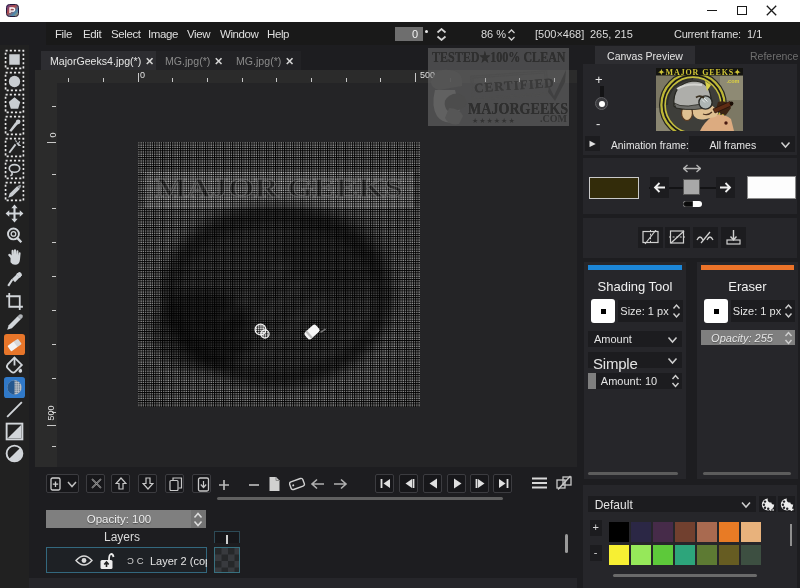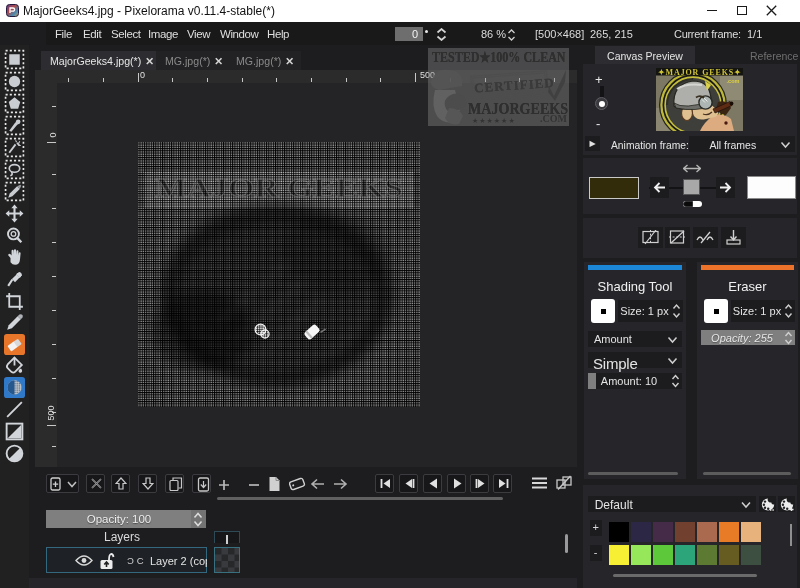--- a/index.html
+++ b/index.html
@@ -56,21 +56,20 @@
           <linearGradient id="icg" x1="0" y1="0" x2="1" y2="1">
         <stop offset="0" stop-color="#5a3f8f"></stop>
             <stop offset="0.4" stop-color="#b04848"></stop>
         <stop offset="0.7" stop-color="#4888b0"></stop>
             <stop offset="1" stop-color="#caa05a"></stop>
       </linearGradient>
         </defs>
       <rect x="0.5" y="0.5" width="12" height="12" rx="3" fill="url(#icg)" stroke="#241b3e"></rect>
       <path d="M4 9 L4 4 L7 4 A1.6 1.6 0 0 1 7 7.2 L4.8 7.2" fill="none" stroke="#fff" stroke-width="1.3"></path>
     </svg>
-    <span class="ttext">MajorGeeks4.jpg - Pixelorama v0.11.4-stable(*)</span>
     <div class="abs" style="left:707px;top:10px;width:10px;height:1.4px;background:#1a1a1a;"></div>
     <div class="abs" style="left:737px;top:5.5px;width:9.5px;height:9.5px;border:1.4px solid #1a1a1a;"></div>
     <svg class="abs" style="left:766px;top:5px" width="11" height="11" viewBox="0 0 11 11">
         <path d="M0.8 0.8 L10.2 10.2 M10.2 0.8 L0.8 10.2" stroke="#1a1a1a" stroke-width="1.3"></path>
       </svg>
   </div>
 
   <div class="abs menubar">
     <span class="mi" style="left:9px">File</span>
     <span class="mi" style="left:37px">Edit</span>

